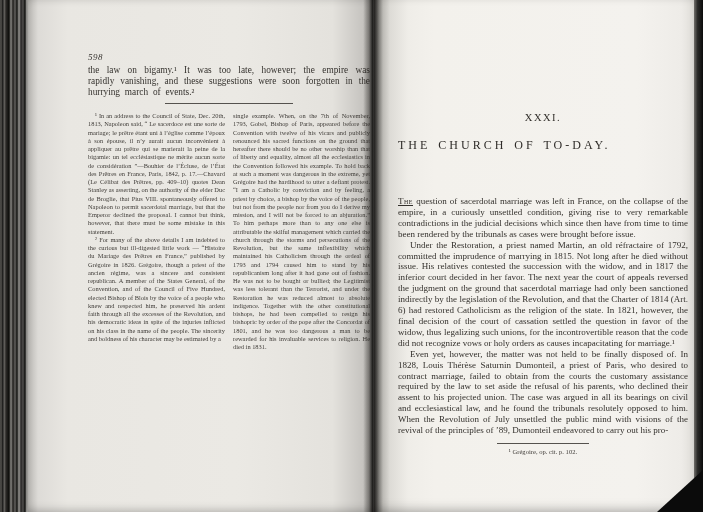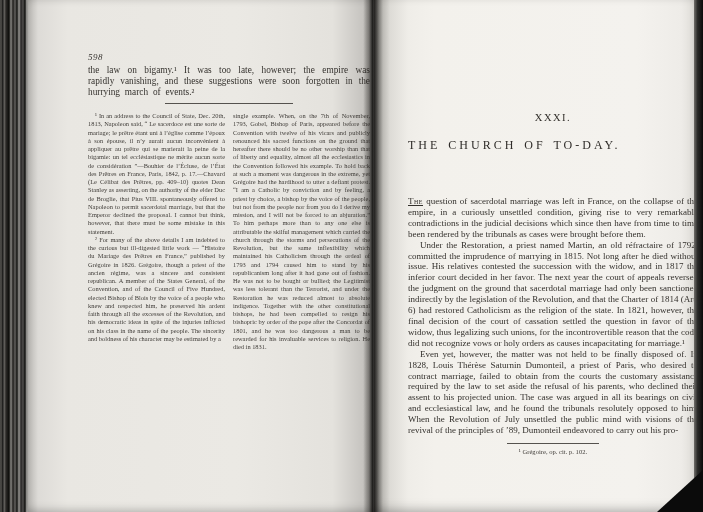--- a/index.html
+++ b/index.html
@@ -47,21 +47,21 @@
   .lp-header{position:relative;text-align:center;font-size:9px;line-height:10px;letter-spacing:2.2px;word-spacing:3px;margin-bottom:13px;color:#3a3733;font-style:italic;}
   .lp-pagenum{position:absolute;left:0;top:0;letter-spacing:.5px;}
   .lp-body{font-size:9.3px;line-height:11px;text-align:justify;word-spacing:2.5px;}
   .fn-rule{width:128px;border:0;border-top:1px solid #55524e;margin:5px auto 0 auto;}
   .lp-footnotes{display:flex;gap:8px;margin-top:8px;}
   .fn-col{flex:1;font-size:6.4px;line-height:8.25px;text-align:justify;color:#403d39;}
   .fn-para{text-indent:7px;margin:0;}
   .fn-para.cont{text-indent:0;}
 
   
-  .rp-content{position:absolute;left:34px;top:112px;width:290px;color:#33302c;}
+  .rp-content{position:absolute;left:24px;top:112px;width:290px;color:#33302c;}
   .rp-chapnum{text-align:center;font-size:10.5px;line-height:12px;letter-spacing:1.5px;margin-bottom:14px;}
   .rp-title{text-align:left;font-size:12px;line-height:14px;letter-spacing:3px;word-spacing:2px;margin-bottom:44px;color:#2f2c29;}
   .rp-para{font-size:9px;line-height:10.9px;text-align:justify;margin:0;}
   .rp-para.indent{text-indent:12px;}
   .lead-smallcaps{font-variant:small-caps;letter-spacing:.5px;text-decoration:underline;}
   .rp-fnrule{width:92px;border:0;border-top:1px solid #55524e;margin:7px auto 0 auto;}
   .rp-footnote{text-align:center;font-size:6.6px;line-height:8px;margin-top:4px;color:#403d39;}
 </style>
 </head>
 <body>
@@ -86,21 +86,21 @@
           <p class="fn-para cont">single example. When, on the 7th of November, 1793, Gobel, Bishop of Paris, appeared before the Convention with twelve of his vicars and publicly renounced his sacred functions on the ground that hereafter there should be no other worship than that of liberty and equality, almost all the ecclesiastics in the Convention followed his example. To hold back at such a moment was dangerous in the extreme, yet Grégoire had the hardihood to utter a defiant protest. “I am a Catholic by conviction and by feeling, a priest by choice, a bishop by the voice of the people, but not from the people nor from you do I derive my mission, and I will not be forced to an abjuration.” To him perhaps more than to any one else is attributable the skilful management which carried the church through the storms and persecutions of the Revolution, but the same inflexibility which maintained his Catholicism through the ordeal of 1793 and 1794 caused him to stand by his republicanism long after it had gone out of fashion. He was not to be bought or bullied; the Legitimist was less tolerant than the Terrorist, and under the Restoration he was reduced almost to absolute indigence. Together with the other constitutional bishops, he had been compelled to resign his bishopric by order of the pope after the Concordat of 1801, and he was too dangerous a man to be rewarded for his invaluable services to religion. He died in 1831.</p>
         </div>
       </div>
     </div>
   </div>
 
   <div class="page-right">
     <div class="rp-content">
       <div class="rp-chapnum">XXXI.</div>
       <div class="rp-title">THE CHURCH OF TO-DAY.</div>
-      <p class="rp-para"><span class="lead-smallcaps">The</span> <span>question of sacerdotal marriage was left in France, on the collapse of the empire, in a curiously unsettled condition, giving rise to very remarkable contradictions in the judicial decisions which since then have from time to time been rendered by the tribunals as cases were brought before them.</span></p>
+      <p class="rp-para"><span class="lead-smallcaps">The</span> <span>question of sacerdotal marriage was left in France, on the collapse of the empire, in a curiously unsettled condition, giving rise to very remarkable contradictions in the judicial decisions which since then have from time to time been rendered by the tribunals as cases were brought before issue.</span></p>
       <p class="rp-para indent">Under the Restoration, a priest named Martin, an old réfractaire of 1792, committed the imprudence of marrying in 1815. Not long after he died without issue. His relatives contested the succession with the widow, and in 1817 the inferior court decided in her favor. The next year the court of appeals reversed the judgment on the ground that sacerdotal marriage had only been sanctioned indirectly by the legislation of the Revolution, and that the Charter of 1814 (Art. 6) had restored Catholicism as the religion of the state. In 1821, however, the final decision of the court of cassation settled the question in favor of the widow, thus legalizing such unions, for the incontrovertible reason that the code did not recognize vows or holy orders as causes incapacitating for marriage.¹</p>
       <p class="rp-para indent">Even yet, however, the matter was not held to be finally disposed of. In 1828, Louis Thérèse Saturnin Dumonteil, a priest of Paris, who desired to contract marriage, failed to obtain from the courts the customary assistance required by the law to set aside the refusal of his parents, who declined their assent to his projected union. The case was argued in all its bearings on civil and ecclesiastical law, and he found the tribunals resolutely opposed to him. When the Revolution of July unsettled the public mind with visions of the revival of the principles of ’89, Dumonteil endeavored to carry out his pro-</p>
       <hr class="rp-fnrule">
       <div class="rp-footnote">¹ Grégoire, op. cit. p. 102.</div>
     </div>
   </div>
 
   <div class="gutter"></div>
   <div class="edge-right"></div>
   <div class="corner-br"></div>

